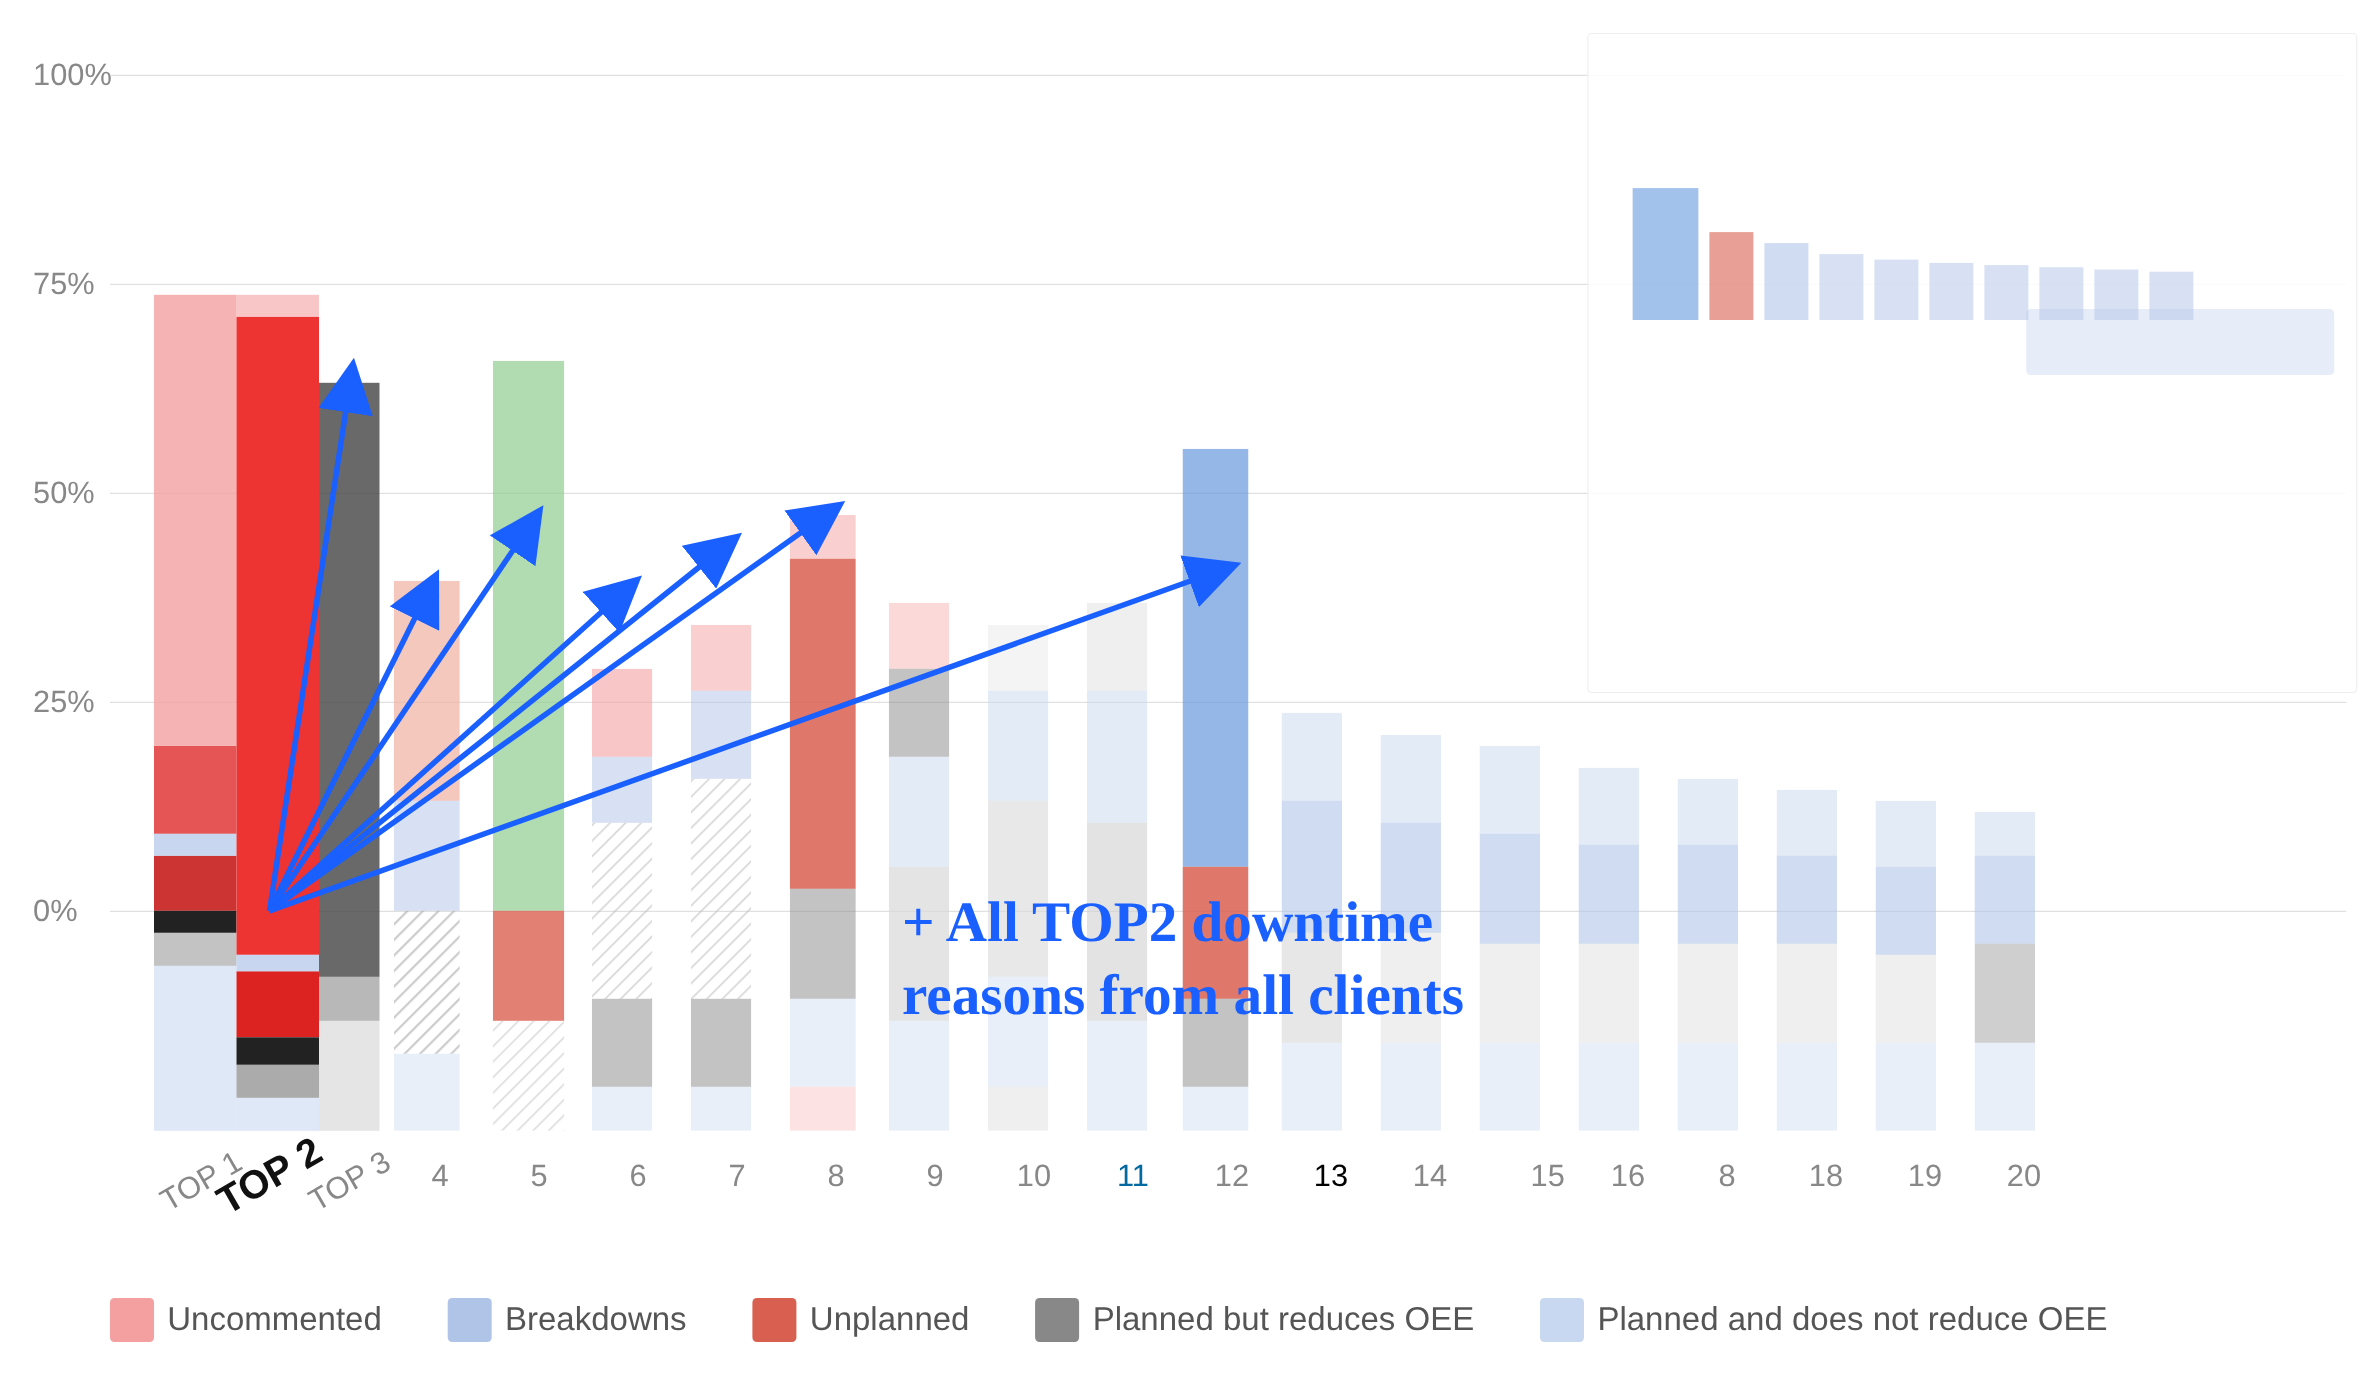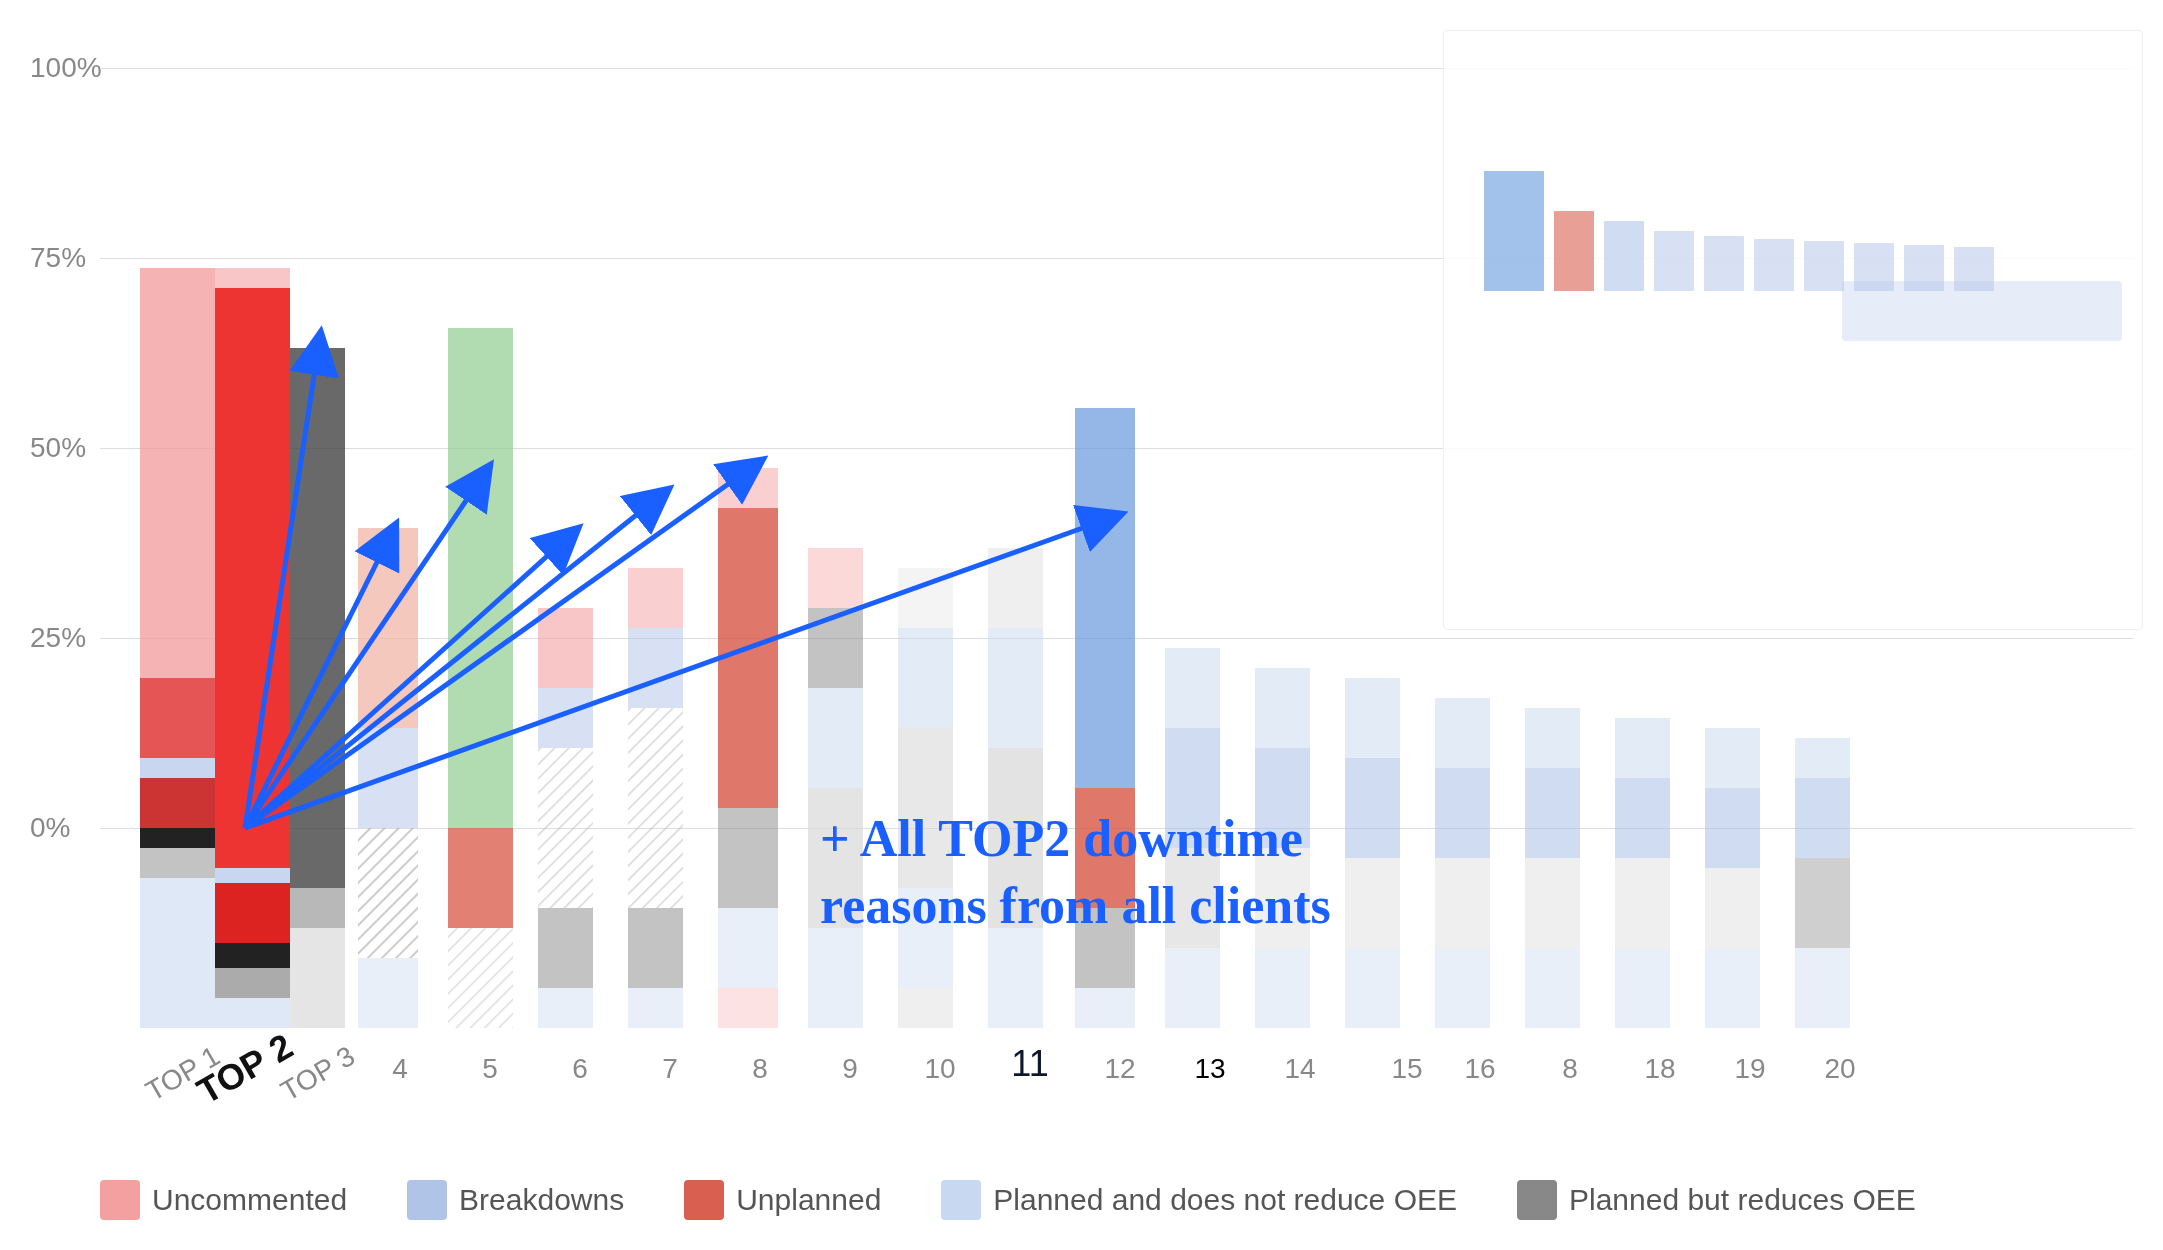--- a/index.html
+++ b/index.html
@@ -104,21 +104,21 @@
 
   <div style="position:absolute; bottom:160px; left:318px; font-size:28px; color:#888; transform:translateX(-50%) rotate(-30deg);">TOP 3</div>
 
   <div style="position:absolute; bottom:165px; left:400px; font-size:28px; color:#888; transform:translateX(-50%);">4</div>
   <div style="position:absolute; bottom:165px; left:490px; font-size:28px; color:#888; transform:translateX(-50%);">5</div>
   <div style="position:absolute; bottom:165px; left:580px; font-size:28px; color:#888; transform:translateX(-50%);">6</div>
   <div style="position:absolute; bottom:165px; left:670px; font-size:28px; color:#888; transform:translateX(-50%);">7</div>
   <div style="position:absolute; bottom:165px; left:760px; font-size:28px; color:#888; transform:translateX(-50%);">8</div>
   <div style="position:absolute; bottom:165px; left:850px; font-size:28px; color:#888; transform:translateX(-50%);">9</div>
   <div style="position:absolute; bottom:165px; left:940px; font-size:28px; color:#888; transform:translateX(-50%);">10</div>
-  <div style="position:absolute; bottom:165px; left:1030px; font-size:36px; color:#0f172a; transform:translateX(-50%);margin-top:28px;">11</div>
+  <div style="position:absolute; bottom:165px; left:1030px; font-size:28px; color:#0369a1; transform:translateX(-50%);margin-top:28px;">11</div>
   <div style="position:absolute; bottom:165px; left:1120px; font-size:28px; color:#888; transform:translateX(-50%);">12</div>
   <div style="position:absolute; bottom:165px; left:1210px; font-size:28px; color:#000000; transform:translateX(-50%);">13</div>
   <div style="position:absolute; bottom:165px; left:1300px; font-size:28px; color:#888; transform:translateX(-50%);">14</div>
   <div style="position:absolute; bottom:165px; left:1390px; font-size:28px; color:#888; transform:translateX(-50%);margin-left:17px;">15</div>
   <div style="position:absolute; bottom:165px; left:1480px; font-size:28px; color:#888; transform:translateX(-50%);">16</div>
   <div style="position:absolute; bottom:165px; left:1570px; font-size:28px; color:#888; transform:translateX(-50%);">8</div>
   <div style="position:absolute; bottom:165px; left:1660px; font-size:28px; color:#888; transform:translateX(-50%);">18</div>
   <div style="position:absolute; bottom:165px; left:1750px; font-size:28px; color:#888; transform:translateX(-50%);">19</div>
   <div style="position:absolute; bottom:165px; left:1840px; font-size:28px; color:#888; transform:translateX(-50%);">20</div>
 
@@ -379,22 +379,22 @@
     </div>
     <div class="legend-item">
       <div class="legend-color" style="background:#b0c4e8;"></div>
       <span>Breakdowns</span>
     </div>
     <div class="legend-item">
       <div class="legend-color" style="background:#d96050;"></div>
       <span>Unplanned</span>
     </div>
     <div class="legend-item">
+      <div class="legend-color" style="background:#888;"></div>
+      <span>Planned but reduces OEE</span>
+    </div>
+    <div class="legend-item">
       <div class="legend-color" style="background:#c8d8f0;"></div>
       <span>Planned and does not reduce OEE</span>
     </div>
-    <div class="legend-item">
-      <div class="legend-color" style="background:#888;"></div>
-      <span>Planned but reduces OEE</span>
-    </div>
   </div>
 
 </div>
 
 </body></html>

